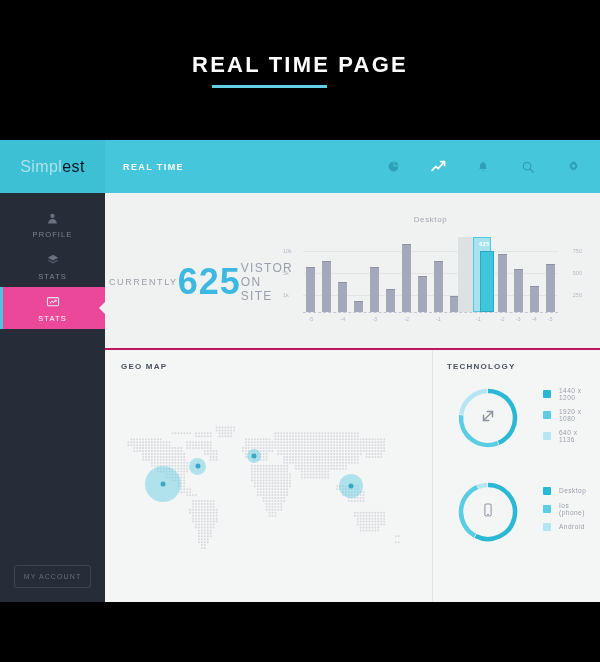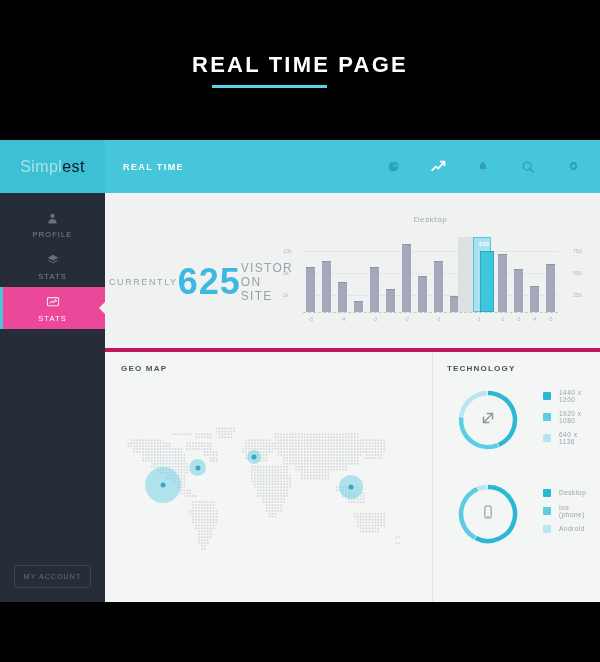--- a/index.html
+++ b/index.html
@@ -177,21 +177,21 @@
     position: absolute; color: #ffffff; font-size: 5.5px; font-weight: bold;
     letter-spacing: 0.4px;
   }
   .xaxis { position: relative; height: 14px; }
   .xtick {
     position: absolute; color: #b5bac4; font-size: 5.5px;
     transform: translateX(-50%); top: 3px;
   }
 
   
-  .bottom-row { flex: 1; display: flex; border-top: 4px solid #be185d; }
+  .bottom-row { flex: 1; display: flex; border-top: 2px solid #be185d; }
   .panel-geo {
     flex: 1; background: #f4f5f5; padding: 12px 16px;
     position: relative; min-width: 0;
   }
   .panel-tech {
     width: 168px; flex: 0 0 168px; background: #f4f5f5;
     border-left: 1px solid #e2e3e4; padding: 12px 14px;
   }
   .map-holder { position: absolute; left: 8px; right: 6px; top: 30px; bottom: 6px; }
   .marker { position: absolute; border-radius: 50%; background: rgba(93,205,226,0.45); }

